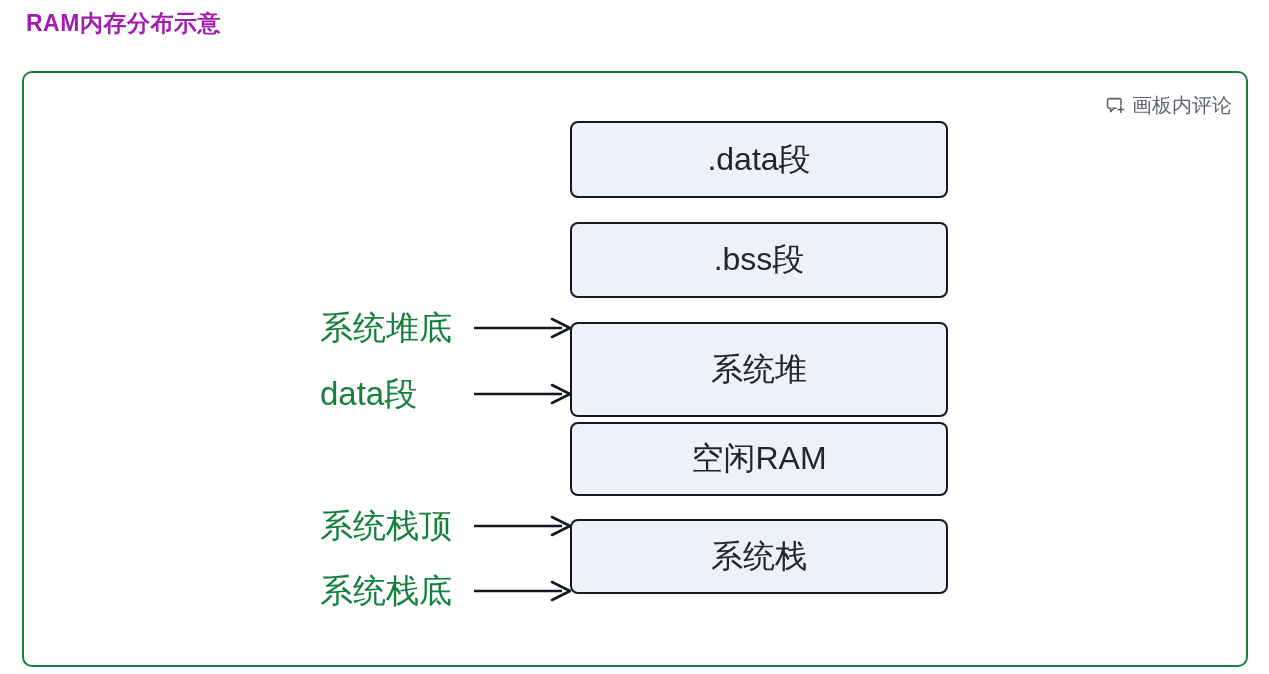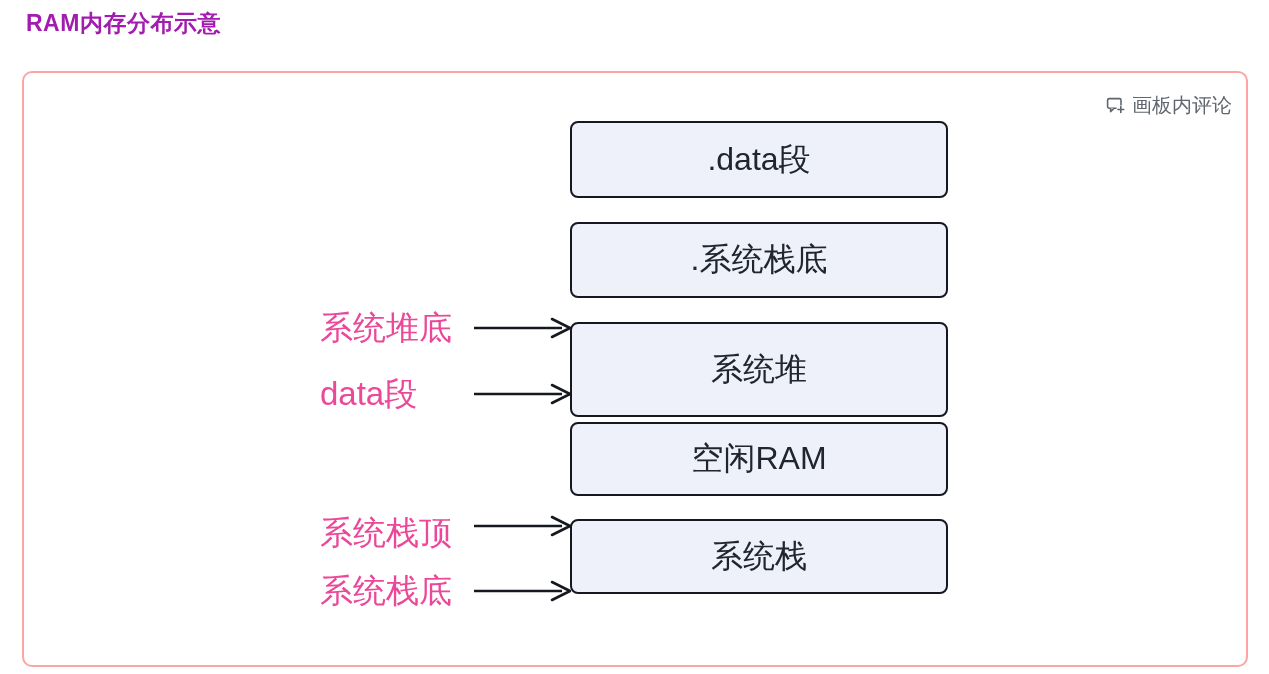--- a/index.html
+++ b/index.html
@@ -26,21 +26,21 @@
     letter-spacing: 0.5px;
     white-space: nowrap;
   }
   .canvas-panel {
     position: absolute;
     left: 22px;
     top: 71px;
     width: 1226px;
     height: 596px;
     box-sizing: border-box;
-    border: 2px solid #fca5a5;
+    border: 2px solid #15803d;
     border-radius: 10px;
     background: #ffffff;
   }
   .comment-button {
     position: absolute;
     top: 20px;
     right: 14px;
     display: flex;
     align-items: center;
     gap: 7px;
@@ -73,26 +73,26 @@
   .box-2 { top: 249px; height: 95px; }
   .box-3 { top: 349px; height: 74px; }
   .box-4 { top: 446px; height: 75px; }
 
   .ann-label {
     position: absolute;
     left: 296px;
     height: 40px;
     line-height: 40px;
     font-size: 33px;
-    color: #ec4899;
+    color: #15803d;
     white-space: nowrap;
   }
   .ann-label-0 { top: 235px; }
   .ann-label-1 { top: 301px; }
-  .ann-label-2 { top: 433px; margin-top: 7px; }
+  .ann-label-2 { top: 433px; }
   .ann-label-3 { top: 498px; }
 
   .ann-arrow {
     position: absolute;
     left: 450px;
     width: 98px;
     height: 26px;
   }
   .ann-arrow-0 { top: 242px; }
   .ann-arrow-1 { top: 308px; }
@@ -118,21 +118,21 @@
           <path d="M14.8 9.6 L14.8 15.4 M11.9 12.5 L17.7 12.5" stroke="#5f666e" stroke-width="1.6" stroke-linecap="round"></path>
         </svg>
       </span>
       <span>画板内评论</span>
     </div>
 
     <div class="memory-box box-0">
       <span>.data段</span>
     </div>
     <div class="memory-box box-1">
-      <span>.系统栈底</span>
+      <span>.bss段</span>
     </div>
     <div class="memory-box box-2">
       <span>系统堆</span>
     </div>
     <div class="memory-box box-3">
       <span>空闲RAM</span>
     </div>
     <div class="memory-box box-4">
       <span>系统栈</span>
     </div>

